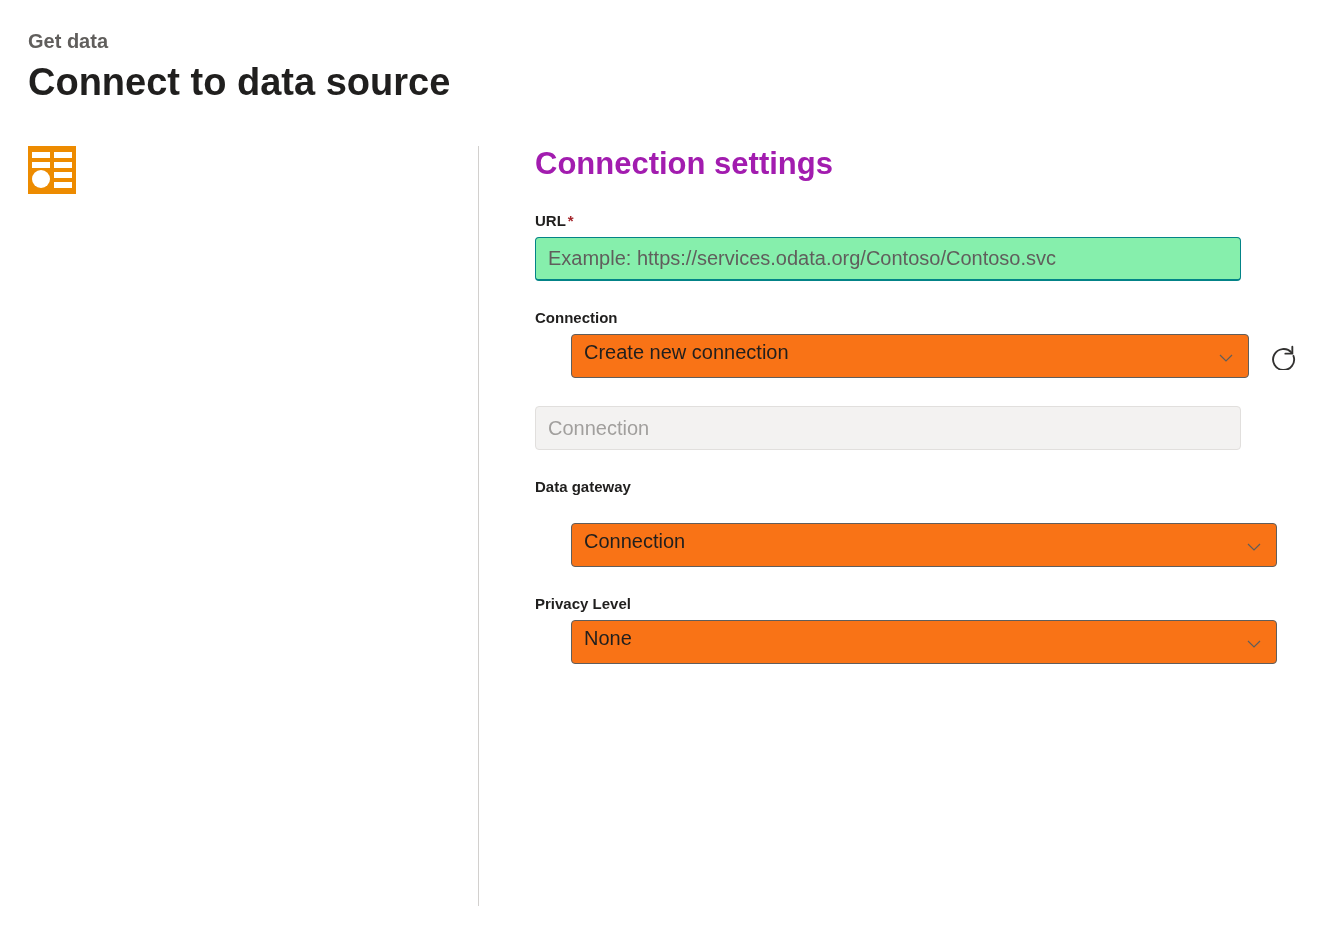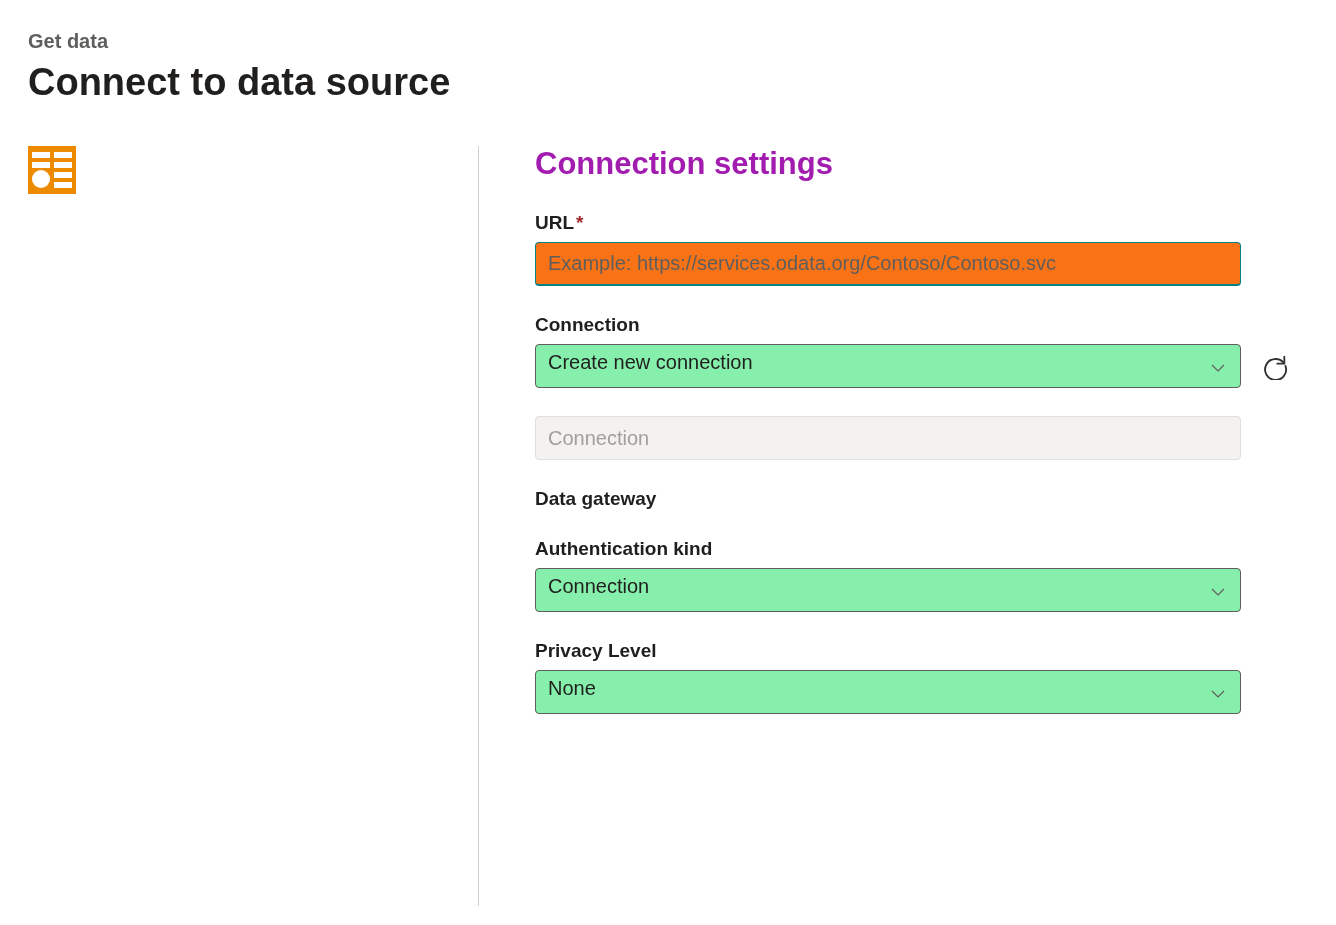--- a/index.html
+++ b/index.html
@@ -89,21 +89,21 @@
       margin-bottom: 30px;
     }
     .section-heading.credentials {
       margin-top: 46px;
       margin-bottom: 28px;
     }
     .field {
       margin-bottom: 28px;
     }
     .field-label {
-      font-size: 19px;
+      font-size: 15px;
       font-weight: 600;
       color: #201f1e;
       margin-bottom: 8px;
       display: block;
     }
     .field-label.disabled {
       color: #a19f9d;
       font-weight: 400;
     }
     .required-star {
@@ -112,21 +112,21 @@
     }
     .text-input {
       width: 100%;
       max-width: 706px;
       height: 44px;
       padding: 0 12px;
       font-size: 20px;
       font-family: inherit;
       border: 1px solid #605e5c;
       border-radius: 4px;
-      background: #f97316;
+      background: #86efac;
       color: #201f1e;
     }
     .text-input::placeholder {
       color: #605e5c;
     }
     .text-input.focused {
       border-color: #038387;
       border-bottom-width: 2px;
       outline: none;
     }
@@ -142,26 +142,27 @@
     }
     .select-box {
       width: 100%;
       max-width: 706px;
       height: 44px;
       padding: 0 40px 8px 12px;
       font-size: 20px;
       font-family: inherit;
       border: 1px solid #605e5c;
       border-radius: 4px;
-      background: #86efac;
+      background: #f97316;
       color: #201f1e;
       cursor: pointer;
       position: relative;
       display: flex;
       align-items: center;
+      margin-left: 36px;
     }
     .chevron-down {
       position: absolute;
       right: 14px;
       top: 50%;
       transform: translateY(-50%);
       width: 16px;
       height: 16px;
       pointer-events: none;
     }
@@ -242,21 +243,20 @@
 
     <div class="field">
       <input type="text" class="text-input disabled" disabled="" value="Connection" style="">
     </div>
 
     <div class="field">
       <label class="field-label">Data gateway</label>
     </div>
 
     <div class="field">
-      <label class="field-label">Authentication kind</label>
       <div class="select-box">
         <span>Connection</span>
         <span class="chevron-down">
           <svg viewBox="0 0 16 16">
               <path d="M2 5 L8 11 L14 5" stroke="#605e5c" stroke-width="1.2" fill="none"></path>
             </svg>
         </span>
       </div>
     </div>
 

